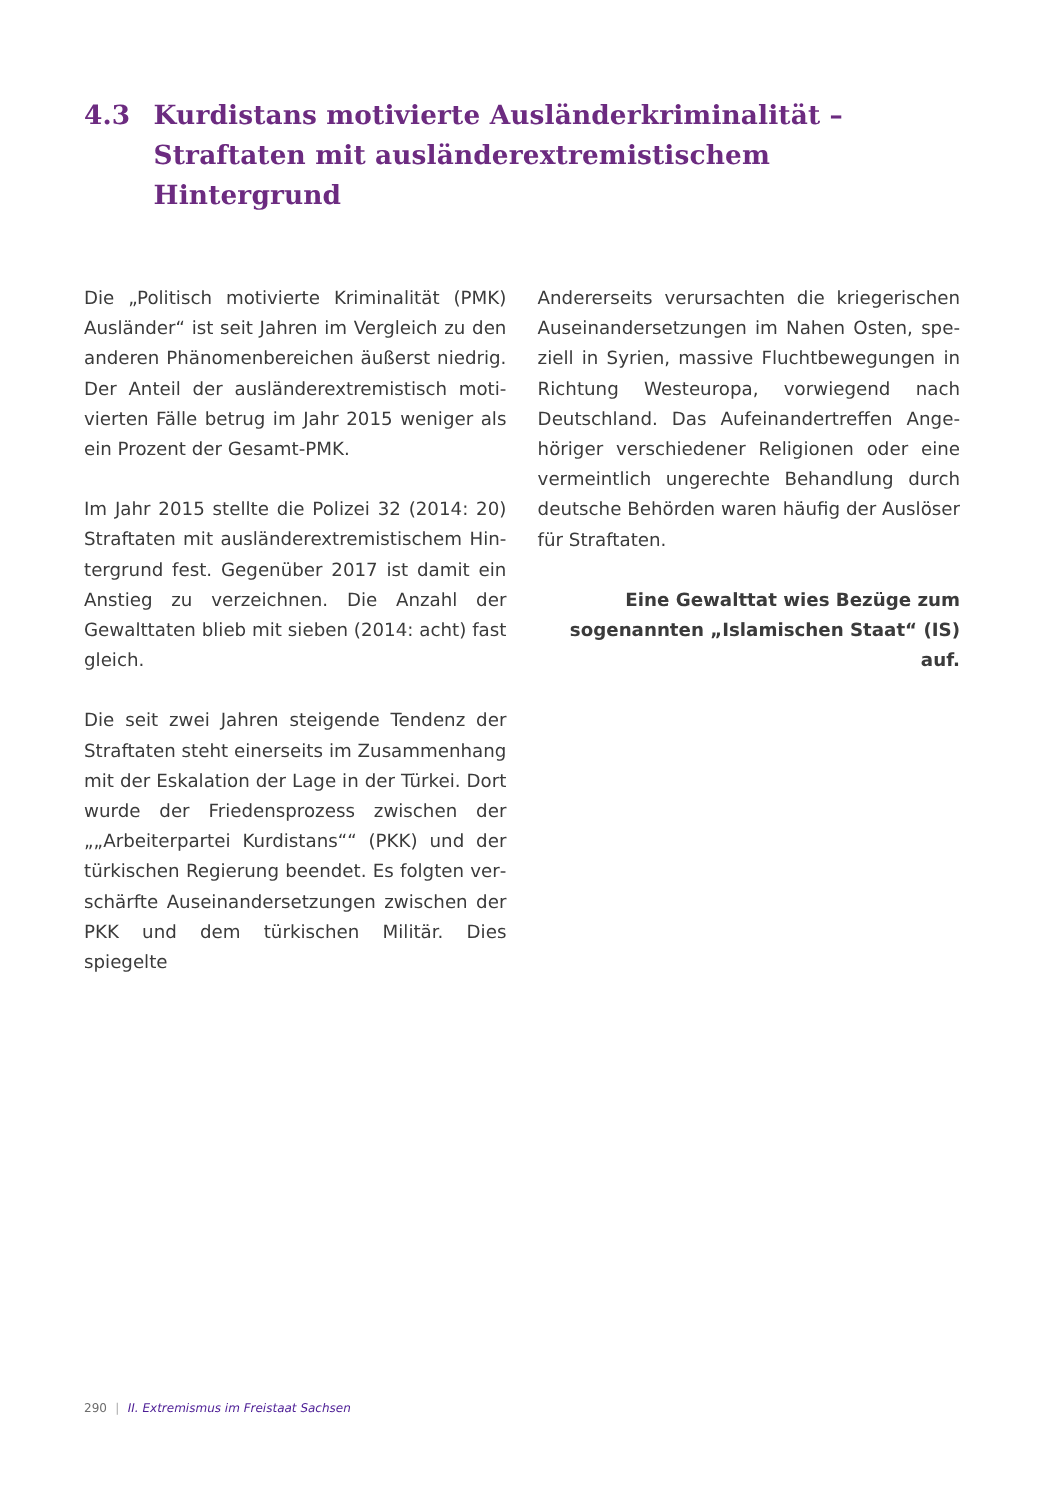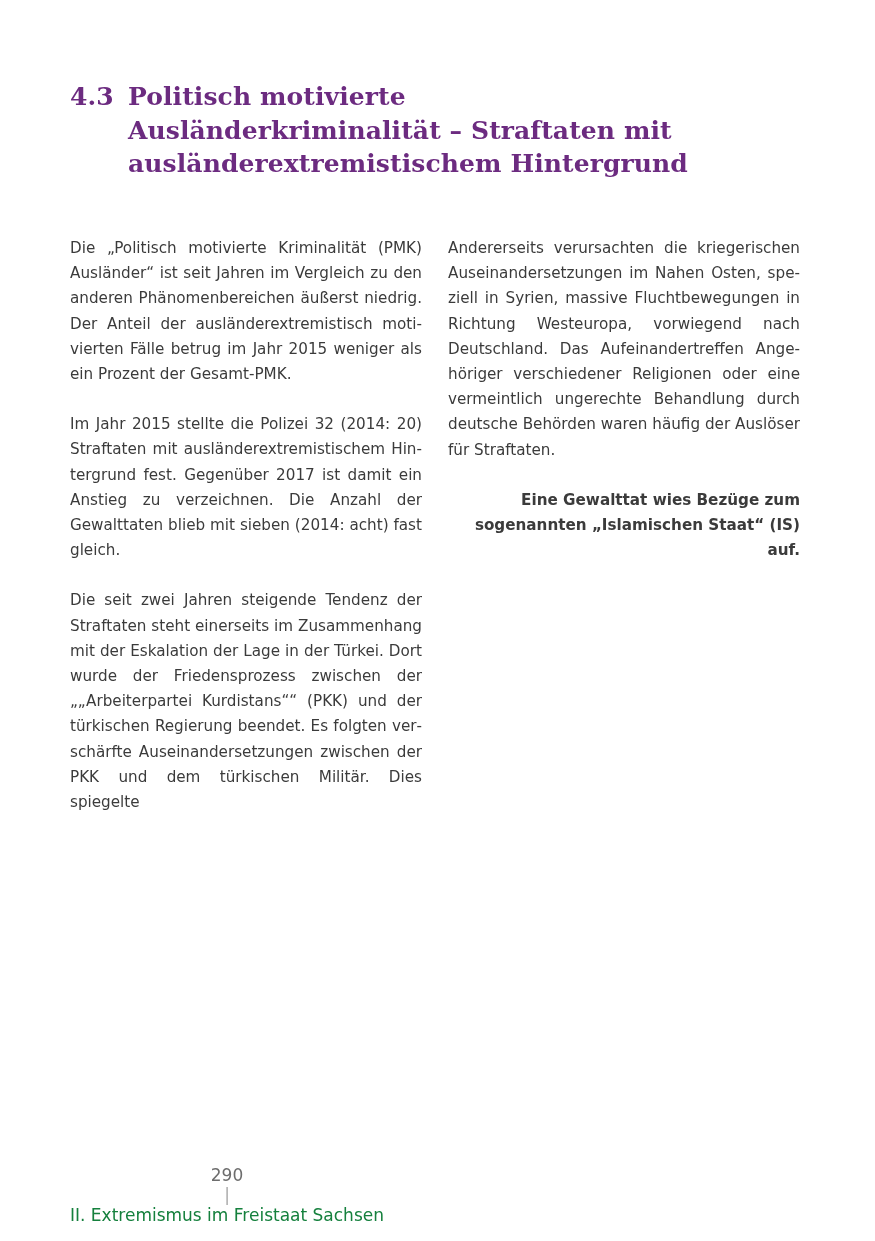--- a/index.html
+++ b/index.html
@@ -20,21 +20,21 @@
   .heading {
     position: absolute;
     left: 70px;
     top: 80px;
     width: 720px;
     display: flex;
     align-items: flex-start;
     color: #6c2b80;
     font-family: "DejaVu Serif", serif;
     font-weight: bold;
-    font-size: 25px;
+    font-size: 22px;
     line-height: 33.5px;
     letter-spacing: 0.1px;
   }
   .heading-number {
     flex: 0 0 auto;
     width: 58px;
     color: #6c2b80;
   }
   .heading-text {
     flex: 1 1 auto;
@@ -73,48 +73,48 @@
     text-align: right;
     font-weight: bold;
   }
 
   
   .footer {
     position: absolute;
     left: 70px;
     top: 1165px;
     display: flex;
-    align-items: center;
+    align-items: flex-end;
     color: #6d6d6d;
     font-family: "DejaVu Sans", sans-serif;
-    font-size: 17px;
+    font-size: 10px;
     line-height: 20px;
     white-space: nowrap;
-    flex-direction: column;
   }
   .footer-page {
     color: #6d6d6d;
   }
   .footer-sep {
     display: inline-block;
     margin: 0 7px;
     color: #a9a9a9;
   }
   .footer-title {
-    color: #15803d;
+    color: #4c1d95;
+    font-style: italic;
   }
 </style>
 </head>
 <body>
 
 <div class="page">
 
   <div class="heading">
     <span class="heading-number">4.3</span>
-    <span class="heading-text">Politisch motivierte Ausländerkriminalität – Straftaten mit ausländerextremistischem Hintergrund</span>
+    <span class="heading-text">Kurdistans motivierte Ausländerkriminalität – Straftaten mit ausländerextremistischem Hintergrund</span>
   </div>
 
   <div class="columns">
 
     <div class="column">
       <p>Die „Politisch motivierte Kriminalität (PMK) Ausländer“ ist seit Jahren im Vergleich zu den anderen Phänomenbereichen äußerst niedrig. Der Anteil der ausländerextremistisch moti­vierten Fälle betrug im Jahr 2015 weniger als ein Prozent der Gesamt-PMK.</p>
       <p>Im Jahr 2015 stellte die Polizei 32 (2014: 20) Straftaten mit ausländerextremistischem Hin­tergrund fest. Gegenüber 2017 ist damit ein Anstieg zu verzeichnen. Die Anzahl der Gewalt­taten blieb mit sieben (2014: acht) fast gleich.</p>
       <p>Die seit zwei Jahren steigende Tendenz der Straftaten steht einerseits im Zusammen­hang mit der Eskalation der Lage in der Türkei. Dort wurde der Friedensprozess zwischen der „„Arbeiterpartei Kurdistans““ (PKK) und der türkischen Regierung beendet. Es folgten ver­schärfte Auseinandersetzungen zwischen der PKK und dem türkischen Militär. Dies spiegelte</p>
     </div>
 

